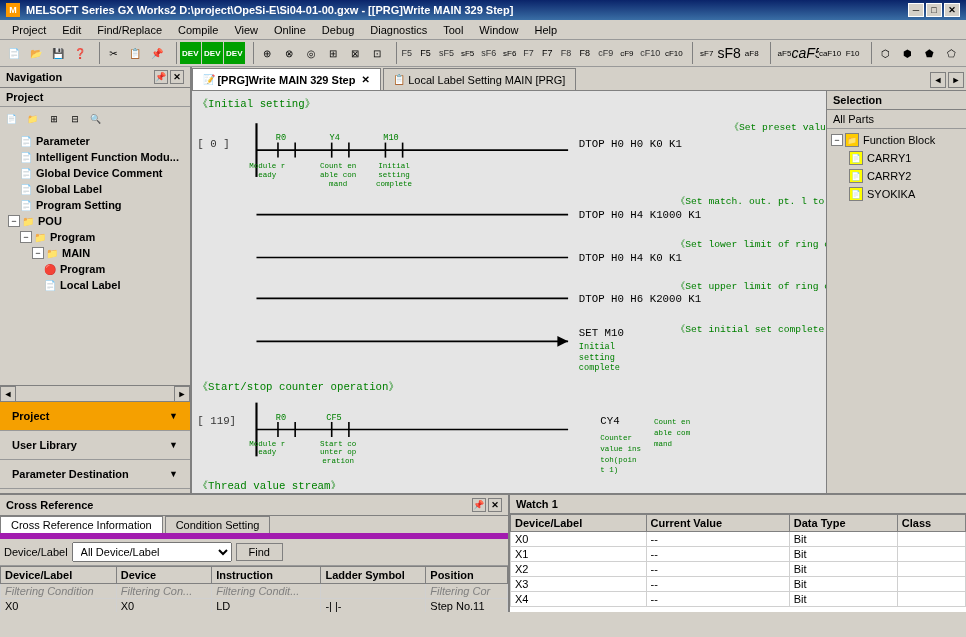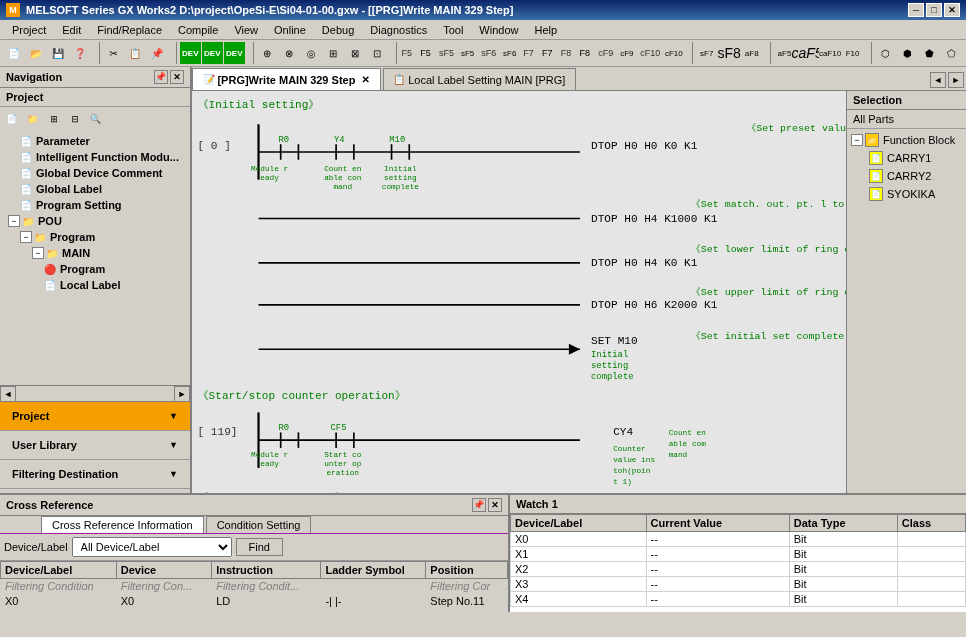--- a/index.html
+++ b/index.html
@@ -143,21 +143,21 @@
       flex: 1;
       background: #e5e5e5;
       overflow: auto;
       position: relative;
       font-family: 'Courier New', monospace;
       font-size: 10px;
     }
 
     
     .selection-panel {
-      width: 120px;
+      width: 140px;
       background: #d4d0c8;
       border-left: 1px solid #808080;
       display: flex;
       flex-direction: column;
     }
     .sel-header {
       background: #d4d0c8;
       padding: 3px 6px;
       font-weight: bold;
       border-bottom: 1px solid #808080;
@@ -189,21 +189,21 @@
       padding: 3px 6px;
       font-weight: bold;
       border-bottom: 1px solid #808080;
       display: flex;
       align-items: center;
       justify-content: space-between;
     }
     .panel-header-btns { display: flex; gap: 2px; }
     .panel-header-btn { width: 14px; height: 14px; font-size: 9px; background: #d4d0c8; border: 1px solid #808080; display: flex; align-items: center; justify-content: center; cursor: pointer; }
 
-    .tabs-row { display: flex; border-bottom: 1px solid #a21caf; padding-left: 41px; }
+    .tabs-row { display: flex; border-bottom: 6px solid #a21caf; }
     .bottom-tab { padding: 2px 10px; cursor: pointer; font-size: 11px; border: 1px solid #808080; border-bottom: none; background: #d4d0c8; margin-right: 2px; }
     .bottom-tab.active { background: white; }
 
     .filter-row { display: flex; align-items: center; padding: 3px 4px; gap: 4px; border-bottom: 1px solid #999; }
     .filter-label { font-size: 11px; }
     .filter-select { height: 20px; font-size: 11px; padding: 1px 4px; width: 160px; }
     .find-btn { padding: 2px 12px; background: #d4d0c8; border: 1px solid #808080; cursor: pointer; font-size: 11px; }
 
     .cross-ref-table { flex: 1; overflow: auto; }
     table { width: 100%; border-collapse: collapse; font-size: 11px; }
@@ -408,21 +408,21 @@
     <div class="bottom-nav-area">
       <div class="nav-bottom-btn active">
         <span>Project</span>
         <span class="nav-expand-arrow">▼</span>
       </div>
       <div class="nav-bottom-btn">
         <span>User Library</span>
         <span class="nav-expand-arrow">▼</span>
       </div>
       <div class="nav-bottom-btn">
-        <span>Filtering Destination</span>
+        <span>Parameter Destination</span>
         <span class="nav-expand-arrow">▼</span>
       </div>
       <div style="height:4px;background:#d4d0c8;text-align:right;cursor:pointer;padding-right:4px;">
         <span style="font-size:8px;color:#808080;">»</span>
       </div>
     </div>
   </div>
 
   <div class="content-area">
 

